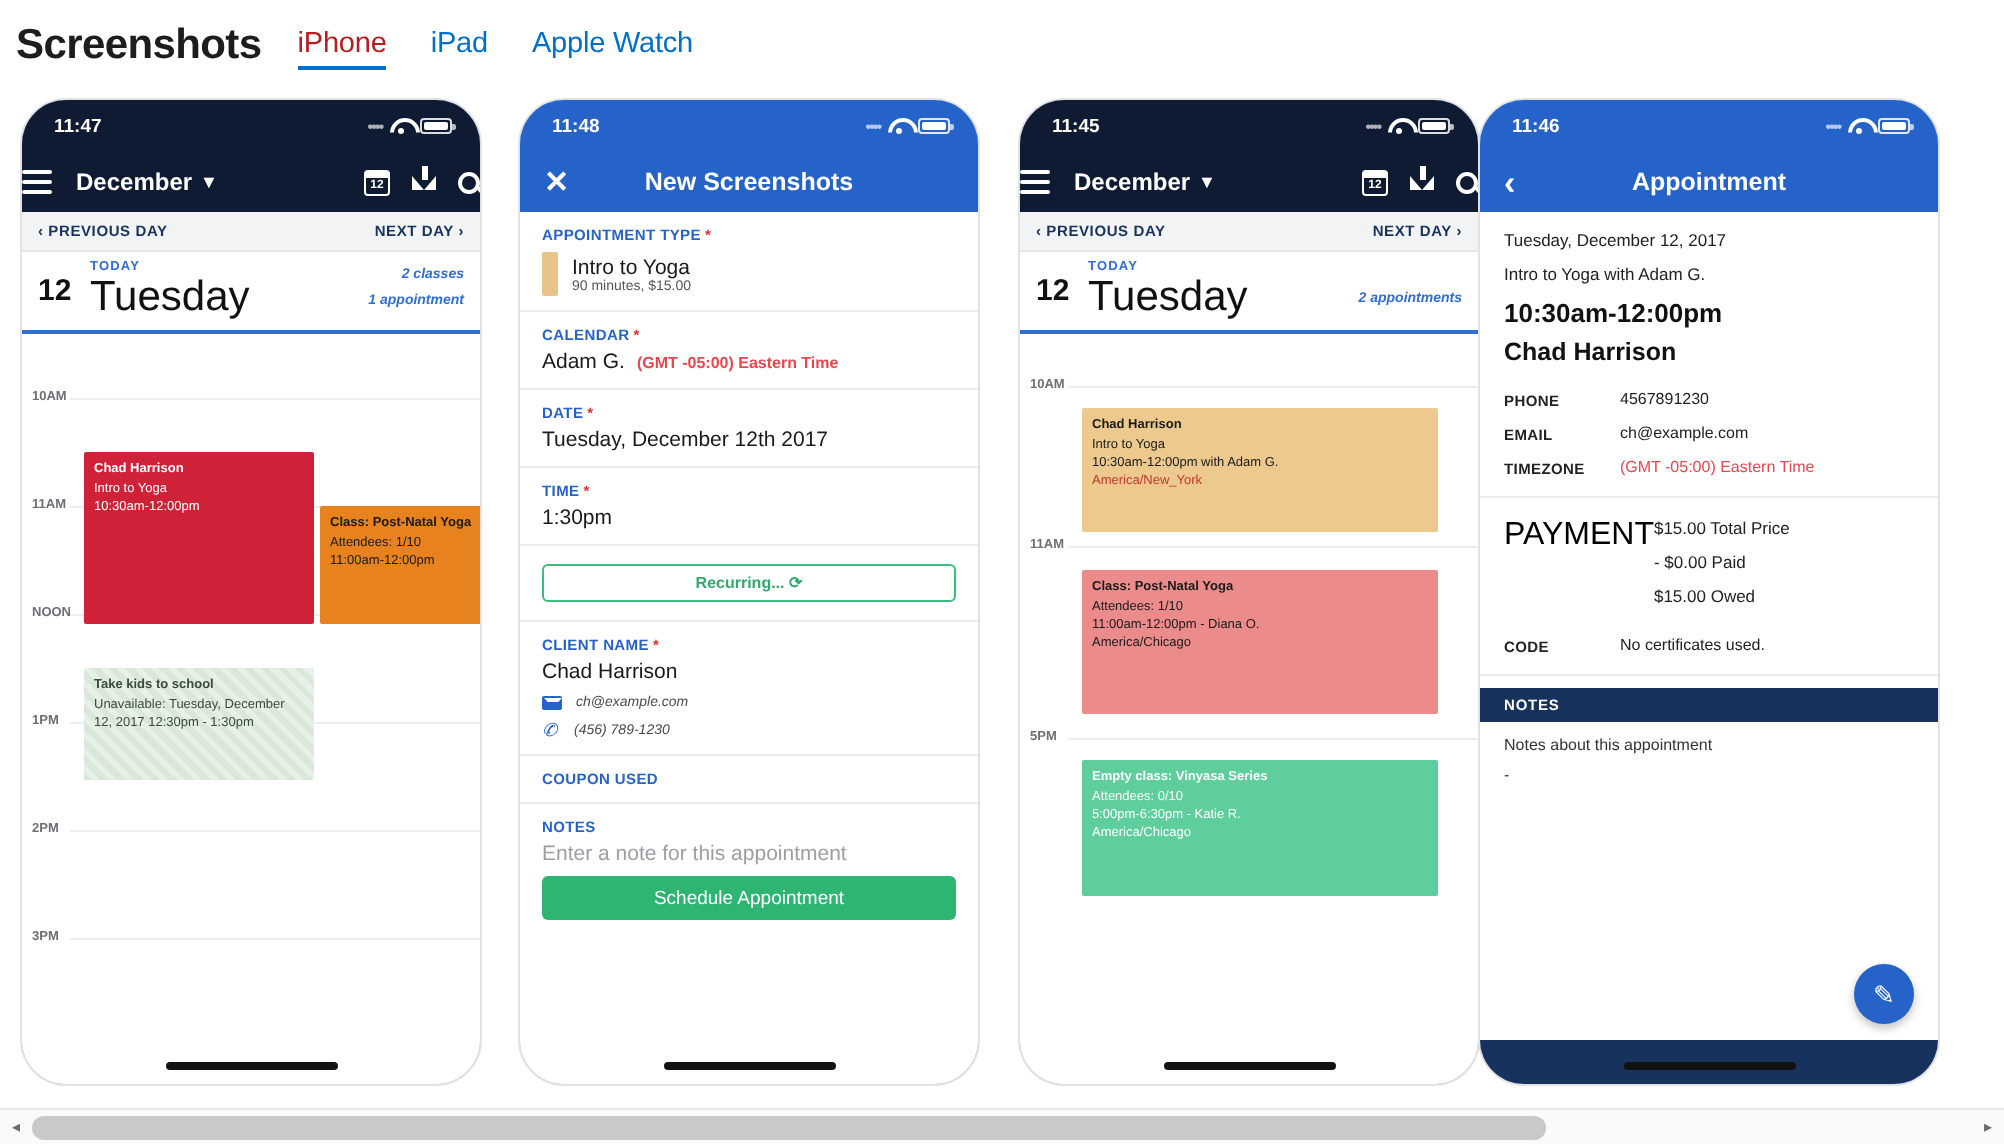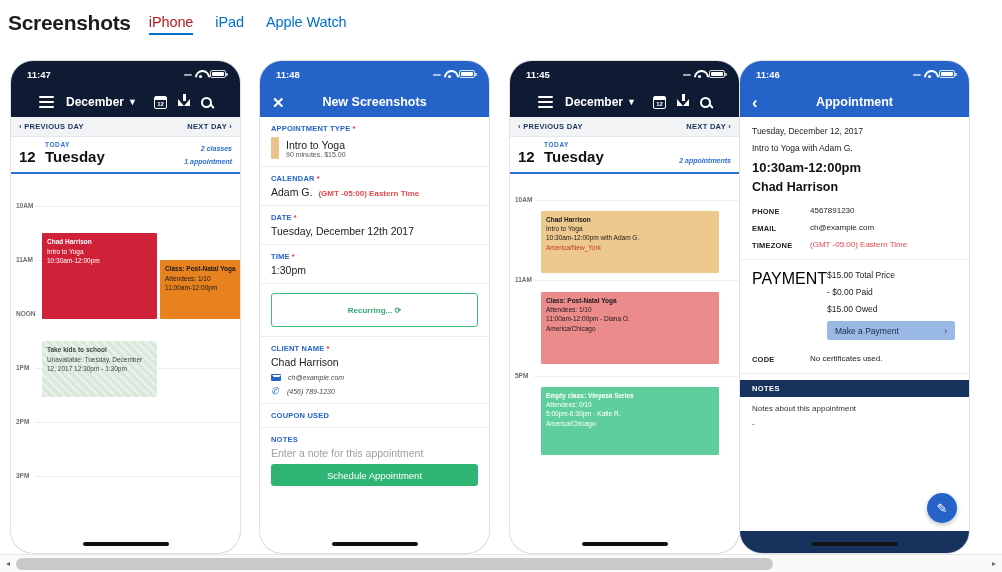--- a/index.html
+++ b/index.html
@@ -32,21 +32,20 @@
 
   
   .shots { position: absolute; left: 0; top: 46px; width: 1002px; height: 500px; }
 
   .phone {
     position: absolute; top: 4px; width: 229px; height: 492px;
     background: #1d4ed8;
     border-radius: 22px;
     overflow: hidden;
     box-shadow: 0 0 0 1px #e2e2e2;
-    margin-top: 11px;
   }
   .phone-1 { left: 11px; }
   .phone-2 { left: 260px; }
   .phone-3 { left: 510px; }
   .phone-4 { left: 740px; }
 
   .screen { position: relative; width: 100%; height: 100%; background: #fff; overflow: hidden; }
 
   
   .statusbar {
@@ -80,21 +79,21 @@
     content: ""; position: absolute; right: -3px; top: 2px;
     width: 2px; height: 3px; background: rgba(255,255,255,.7); border-radius: 0 1px 1px 0;
   }
 
   
   .navbar-dark { background: #0f1b33; }
   .navbar-blue { background: #2563c9; }
 
   .navrow {
     height: 30px; display: flex; align-items: center;
-    padding: 0 28px; color: #fff;
+    padding: 0 0; color: #fff;
   }
   .hamburger { display: inline-flex; flex-direction: column; gap: 2.5px; cursor: pointer; }
   .hamburger i { display: block; width: 15px; height: 2.2px; background: #fff; border-radius: 1px; }
   .month-sel { font-size: 12px; font-weight: bold; margin-left: 12px; display: flex; align-items: center; gap: 4px; }
   .chev-d { font-size: 9px; }
   .nav-actions { margin-left: auto; display: flex; align-items: center; gap: 11px; }
   .cal-icon {
     width: 13px; height: 13px; border: 1.6px solid #fff; border-radius: 2px;
     position: relative; font-size: 6px; font-weight: bold;
     display: flex; align-items: flex-end; justify-content: center; line-height: 1;
@@ -125,21 +124,21 @@
   }
   .daynav span { cursor: pointer; }
 
   .dayhead {
     padding: 4px 8px 4px 8px; border-bottom: 2px solid #2f6fd0;
     display: flex; align-items: flex-start;
   }
   .dayhead-num { font-size: 15px; font-weight: bold; color: #111; width: 26px; padding-top: 7px; }
   .dayhead-mid { flex: 1; }
   .dh-today { font-size: 6.5px; font-weight: bold; color: #2f6fd0; letter-spacing: 0.6px; }
-  .dh-dow { font-size: 15px; font-weight: bold; color: #111; line-height: 1.15; }
+  .dh-dow { font-size: 21px; font-weight: normal; color: #111; line-height: 1.15; }
   .dayhead-right { text-align: right; padding-top: 2px; }
   .dh-meta { font-size: 7px; font-style: italic; font-weight: bold; color: #2f6fd0; line-height: 1.8; }
 
   
   .agenda { position: relative; height: 100%; background: #fff; }
   .hourline {
     position: absolute; left: 0; right: 0; height: 1px; background: #eceef1;
   }
   .hourlabel {
     position: absolute; left: 5px; font-size: 6.5px; color: #6b6f76; font-weight: bold;
@@ -163,21 +162,21 @@
     font-size: 7.5px; font-weight: bold; color: #2563c9; letter-spacing: 0.2px;
   }
   .req { color: #e03131; margin-left: 2px; }
   .fvalue { font-size: 10.5px; color: #1a1a1a; margin-top: 3px; }
   .fvalue-sm { font-size: 7px; color: #555; }
   .apt-type-row { display: flex; align-items: center; gap: 7px; margin-top: 4px; }
   .swatch { width: 8px; height: 22px; background: #e8c48c; border-radius: 1px; flex: none; }
   .tz { color: #e5484d; font-size: 8px; font-weight: bold; margin-left: 6px; }
   .recurring-btn {
     margin: 9px 11px; border: 1px solid #3dbd7d; border-radius: 3px;
-    height: 34px; display: flex; align-items: center; justify-content: center;
+    height: 19px; display: flex; align-items: center; justify-content: center;
     color: #34a96f; font-size: 8px; font-weight: bold; gap: 5px; cursor: pointer;
   }
   .contact-row { display: flex; align-items: center; gap: 7px; margin-top: 6px; font-size: 7px; color: #4a4a4a; font-style: italic; }
   .mail-icon { width: 10px; height: 7px; background: #2563c9; border-radius: 1px; position: relative; flex: none; }
   .mail-icon::after { content: ""; position: absolute; left: 1px; top: 1px; width: 8px; height: 5px; border-top: 2px solid #fff; transform: skewY(0deg); clip-path: polygon(0 0, 50% 70%, 100% 0); border-left: 1px solid transparent; }
   .phone-icon { width: 9px; height: 9px; color: #2563c9; font-size: 9px; line-height: 1; flex: none; }
   .muted { color: #9aa0a6; }
   .green-btn {
     margin: 5px 11px 0 11px; height: 22px; background: #2fb573; border-radius: 3px;
     display: flex; align-items: center; justify-content: center;
@@ -548,24 +547,20 @@
         </div>
 
         <div class="dsep"></div>
 
         <div class="pay-block">
           <div class="dk">PAYMENT</div>
           <div class="pay-lines">
             <div class="pay-line">$15.00 Total Price</div>
             <div class="pay-line">- $0.00 Paid</div>
             <div class="pay-line">$15.00 Owed</div>
-            <div class="pay-btn">
-              <span>Make a Payment</span>
-              <span>›</span>
-            </div>
           </div>
         </div>
 
         <div class="drow">
           <div class="dk">CODE</div>
           <div class="dv">No certificates used.</div>
         </div>
 
         <div class="dsep"></div>
 

